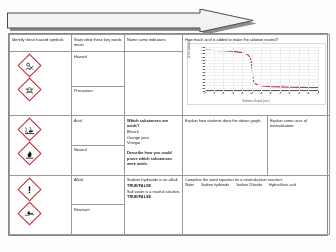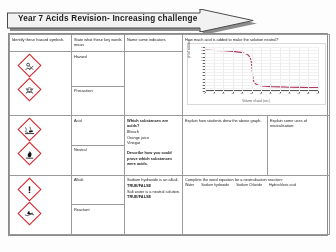--- a/index.html
+++ b/index.html
@@ -128,21 +128,20 @@
 <body>
 
 <div class="page">
 
   <div class="banner-wrap">
     <div class="arrow-shadow"></div>
     <div class="arrow-body"></div>
     <svg class="arrow-outline" width="247" height="23" viewBox="0 0 247 23">
       <polygon points="0,4 193,4 193,0 246,11.5 193,23 193,19 0,19" fill="none" stroke="#4a4a4a" stroke-width="1"></polygon>
     </svg>
-    <div class="banner-title">Year 7 Acids Revision- Increasing challenge</div>
   </div>
 
   <div class="sheet">
     <table class="grid">
       <colgroup>
         <col class="c1">
           <col class="c2">
           <col class="c3">
           <col class="c4">
           <col class="c5">

